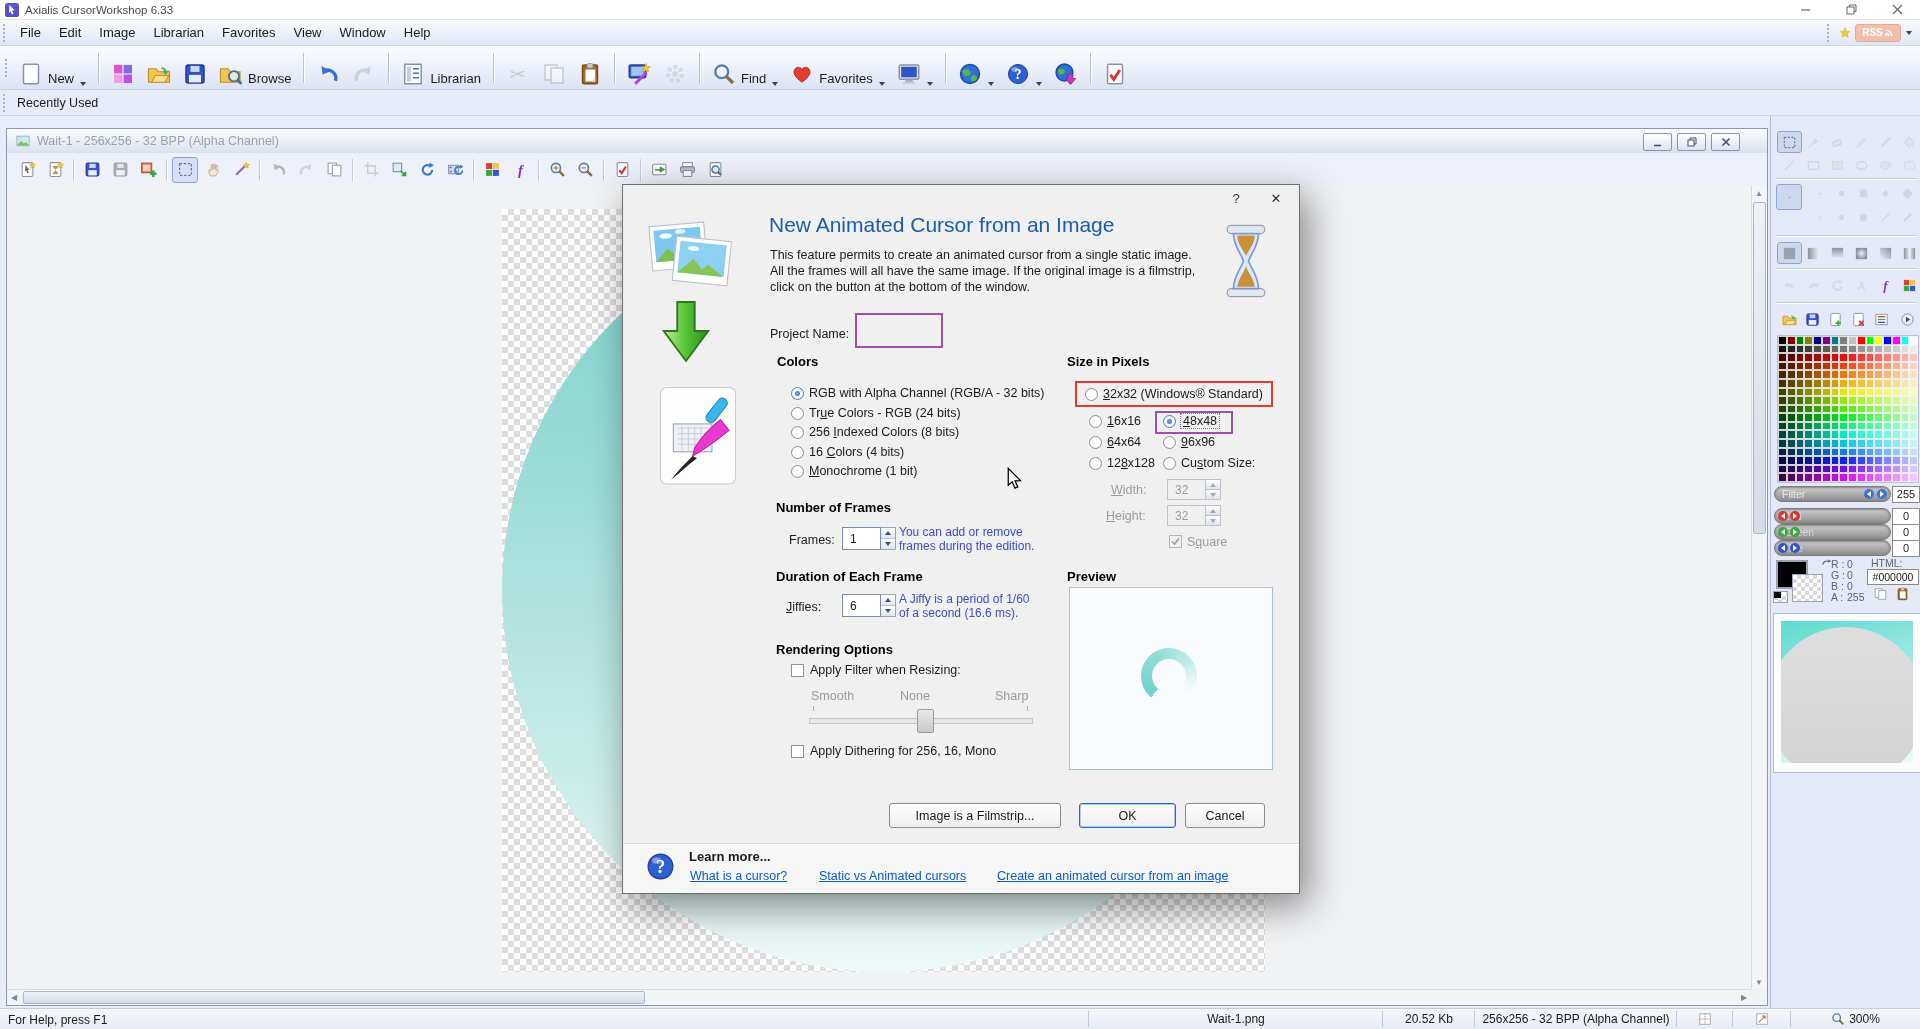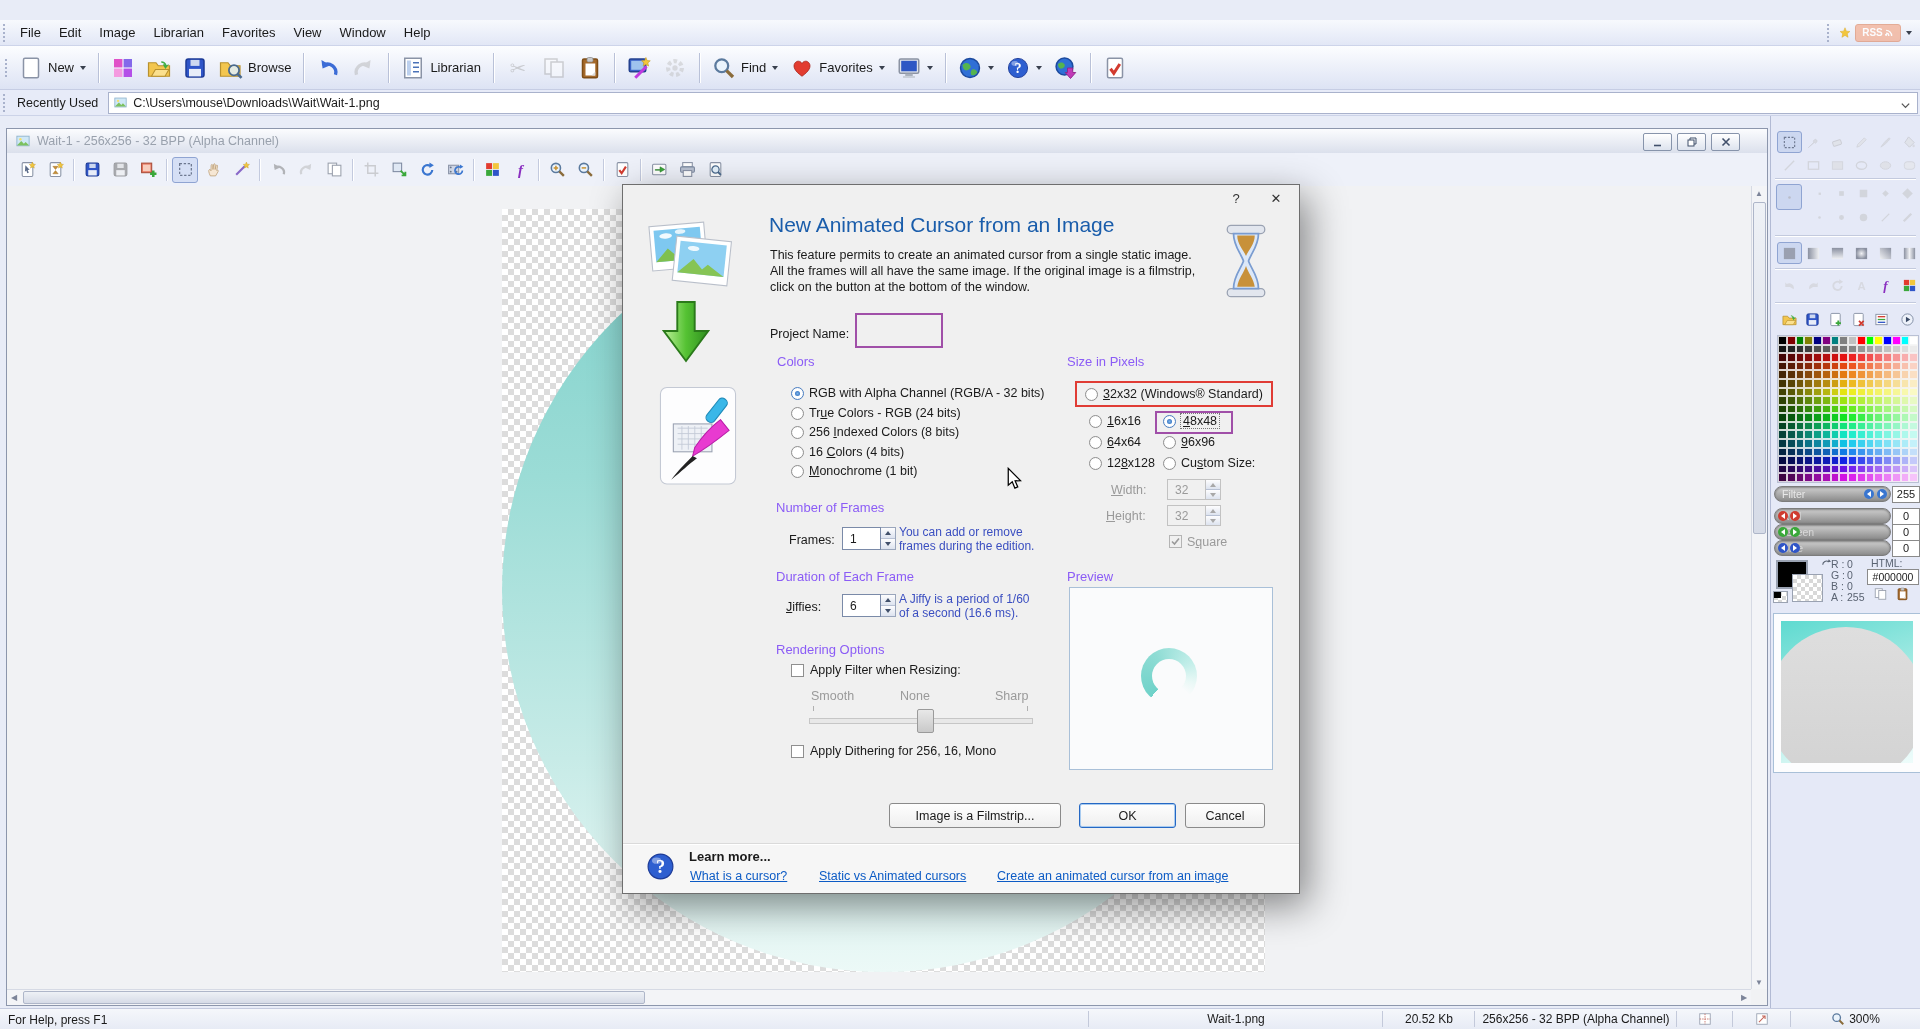--- a/index.html
+++ b/index.html
@@ -13,21 +13,21 @@
   .titlebar{position:absolute;left:0;top:0;width:100%;height:20px;background:#fff;border-bottom:1px solid #e4e4e4;display:flex;align-items:center;box-sizing:border-box;}
   .appicon{width:14px;height:14px;margin-left:5px;}
   .apptitle{font-size:11.5px;color:#4a4a4a;margin-left:6px;}
   .winbtn{position:absolute;top:0;height:19px;width:38px;display:flex;align-items:center;justify-content:center;}
   .menubar{position:absolute;left:0;top:20px;width:100%;height:26px;background:linear-gradient(#f7f9fd,#e2e7f6);border-bottom:1px solid #cdd4ea;display:flex;align-items:center;font-size:13px;box-sizing:border-box;}
   .grip{width:2px;height:18px;margin:0 4px 0 3px;border-left:2px dotted #a9b2cc;}
   .menu-item{padding:4px 9px;cursor:default;}
   .rsswrap{margin-left:auto;display:flex;align-items:center;margin-right:8px;gap:4px;}
   .rssbadge{width:44px;height:16px;border-radius:3px;background:#f3b49b;border:1px solid #e09a7e;color:#fff;font-size:10px;font-weight:bold;display:flex;align-items:center;justify-content:center;gap:2px;opacity:.8;}
   .toolbar{position:absolute;left:0;top:46px;width:100%;height:44px;background:linear-gradient(#fcfdff,#dde3f4);border-bottom:1px solid #c6cde4;display:flex;align-items:center;padding-left:2px;box-sizing:border-box;}
-  .tbtn{display:flex;align-items:center;gap:5px;padding:0 6px;height:36px;border-radius:3px;}
+  .tbtn{display:flex;align-items:flex-end;gap:5px;padding:0 6px;height:36px;border-radius:3px;}
   .tbtn .bigicon{width:24px;height:24px;}
   .tblabel{font-size:13px;}
   .dnarrow{width:0;height:0;border-left:3.5px solid transparent;border-right:3.5px solid transparent;border-top:4px solid #39404e;margin-left:1px;}
   .sep-v{width:1px;height:30px;background:#b9c1d8;box-shadow:1px 0 0 #fff;margin:0 6px;flex:0 0 auto;}
   .recentbar{position:absolute;left:0;top:90px;width:100%;height:26px;background:#e7ebf8;border-bottom:1px solid #ccd3e8;display:flex;align-items:center;box-sizing:border-box;}
   .recentlabel{font-size:12.5px;margin:0 10px 0 6px;}
   .combo{flex:1;height:20px;margin-right:2px;background:#fff;border:1px solid #a9b2cc;display:flex;align-items:center;position:relative;}
   .combo .picicon{width:15px;height:13px;margin:0 5px 0 4px;}
   .combopath{font-size:12.5px;}
   .combochev{position:absolute;right:6px;top:4px;width:11px;height:11px;color:#555;}
@@ -65,21 +65,21 @@
   .vbox{position:absolute;left:121px;width:26px;height:15px;background:#fff;border:1px solid #8a8a8a;font-size:11px;text-align:center;line-height:15px;}
   .cinfo{font-size:10.5px;color:#5a6372;}
   
   .statusbar{position:absolute;left:0;top:1008px;width:100%;height:21px;background:linear-gradient(#f5f7fb,#e7ebf5);border-top:1px solid #c5cbe0;font-size:12px;box-sizing:border-box;}
   .sseg{position:absolute;top:2px;bottom:2px;border-left:1px solid #c3c9da;display:flex;align-items:center;justify-content:center;gap:4px;}
   
   .dialog{position:absolute;left:622px;top:184px;width:678px;height:710px;background:#f0f0f0;border:1px solid #6e6e6e;box-shadow:8px 12px 36px rgba(0,0,0,.45);box-sizing:border-box;font-size:12.5px;}
   .dlgtitle{position:absolute;left:0;top:0;width:100%;height:27px;display:flex;align-items:center;font-size:12.5px;color:#000;}
   .dlgtitle span{margin-left:11px;}
   .dlgbtn{position:absolute;top:0;width:34px;height:27px;display:flex;align-items:center;justify-content:center;font-size:13px;color:#333;}
-  .grouphdr{position:absolute;font-weight:normal;font-size:13px;color:#8b5cf6;}
+  .grouphdr{position:absolute;font-weight:bold;font-size:13px;color:#000000;}
   .radio{position:absolute;width:13px;height:13px;border-radius:50%;background:radial-gradient(#fff 55%,#e8e8e8);border:1px solid #8f8f8f;box-sizing:border-box;}
   .radio.sel{border-color:#4a7ec2;}
   .radio.sel::after{content:'';position:absolute;left:3px;top:3px;width:5px;height:5px;border-radius:50%;background:radial-gradient(#7db4e8,#1f5fb8);}
   .rlabel{position:absolute;font-size:12.5px;white-space:nowrap;}
   .cb{position:absolute;width:13px;height:13px;background:#fff;border:1px solid #8f8f8f;box-sizing:border-box;}
   .cb.disd{background:#f0f0f0;border-color:#b4b4b4;}
   .spin{position:absolute;display:flex;}
   .spinval{width:30px;border:1px solid #7a8aa8;background:#fff;font-size:12px;display:flex;align-items:center;padding-left:7px;}
   .spinarr{width:14px;display:flex;flex-direction:column;border:1px solid #9aa6bc;border-left:none;}
   .spinarr div{flex:1;display:flex;align-items:center;justify-content:center;background:linear-gradient(#fdfdfe,#dde3ef);}
@@ -98,20 +98,45 @@
   .gray{color:#9a9a9a;}
   .donut{position:absolute;width:56px;height:56px;border-radius:50%;background:conic-gradient(from 220deg,#6fd2c9,#8edcd4 30%,#c2eee9 55%,#e9f8f6 68%,rgba(250,252,253,0) 76%,rgba(250,252,253,0));}
   .donut::after{content:'';position:absolute;inset:11px;border-radius:50%;background:#fafbfc;}
   u{text-decoration:underline;}
 </style>
 </head>
 <body>
 
 <div id="app">
 
+  <div class="titlebar">
+    <span class="appicon icon" id="appicon">
+        <svg xmlns="http://www.w3.org/2000/svg" viewBox="0 0 16 16">
+          <rect width="16" height="16" rx="3" fill="#5a4fd0"></rect>
+          <path d="M5 2 L11 8.2 L8.1 8.6 L9.6 12.4 L7.8 13.1 L6.4 9.4 L4.6 11.4z" fill="#fff"></path>
+        </svg>
+      </span>
+    <span class="apptitle">Axialis CursorWorkshop 6.33</span>
+    <div class="winbtn" style="left:1786px">
+        <svg width="11" height="11" viewBox="0 0 11 11">
+          <line x1="1" y1="6" x2="10" y2="6" stroke="#666" stroke-width="1.2"></line>
+        </svg>
+      </div>
+    <div class="winbtn" style="left:1832px">
+        <svg width="11" height="11" viewBox="0 0 11 11">
+          <rect x="1" y="3" width="7" height="7" fill="none" stroke="#666"></rect>
+          <path d="M3.5 3 V1 H10 V7.5 H8" fill="none" stroke="#666"></path>
+        </svg>
+      </div>
+    <div class="winbtn" style="left:1878px">
+        <svg width="11" height="11" viewBox="0 0 11 11">
+          <path d="M1 1 L10 10 M10 1 L1 10" stroke="#666" stroke-width="1.2"></path>
+        </svg>
+      </div>
+  </div>
 
   <div class="menubar">
     <span class="grip"></span>
     <span id="menuitems" style="display:flex">
         <span class="menu-item">File</span>
         <span class="menu-item">Edit</span>
         <span class="menu-item">Image</span>
         <span class="menu-item">Librarian</span>
         <span class="menu-item">Favorites</span>
         <span class="menu-item">View</span>
@@ -330,33 +355,20 @@
               <path d="M5 8.5 l2.2 3 4-6.2" fill="none" stroke="#d23b2f" stroke-width="2"></path>
             </svg>
           </span>
         </span>
       </span>
   </div>
 
   <div class="recentbar">
     <span class="grip"></span>
     <span class="recentlabel">Recently Used</span>
-    <div class="combo">
-      <span class="picicon icon" id="comboicon">
-          <svg xmlns="http://www.w3.org/2000/svg" viewBox="0 0 16 16">
-            <rect x="1" y="2.5" width="14" height="11" fill="#cfe8f7" stroke="#8fb3cc"></rect>
-            <circle cx="5" cy="6" r="1.4" fill="#f5df6a"></circle>
-            <path d="M1.5 12.5 l4.5-4.5 3 3 2-2 3.5 3.5 v.5 h-13z" fill="#7cc15e"></path>
-          </svg>
-        </span>
-      <span class="combopath">C:\Users\mouse\Downloads\Wait\Wait-1.png</span>
-      <span class="combochev"><svg viewBox="0 0 12 12">
-            <path d="M2 4 L6 8 L10 4" fill="none" stroke="#555" stroke-width="1.4"></path>
-          </svg></span>
-    </div>
   </div>
 
   <div class="docwin">
     <div class="doc-title">
       <span class="picicon icon" id="dociconspot">
           <svg xmlns="http://www.w3.org/2000/svg" viewBox="0 0 16 16">
             <rect x="1" y="2.5" width="14" height="11" fill="#cfe8f7" stroke="#8fb3cc"></rect>
             <circle cx="5" cy="6" r="1.4" fill="#f5df6a"></circle>
             <path d="M1.5 12.5 l4.5-4.5 3 3 2-2 3.5 3.5 v.5 h-13z" fill="#7cc15e"></path>
           </svg>

